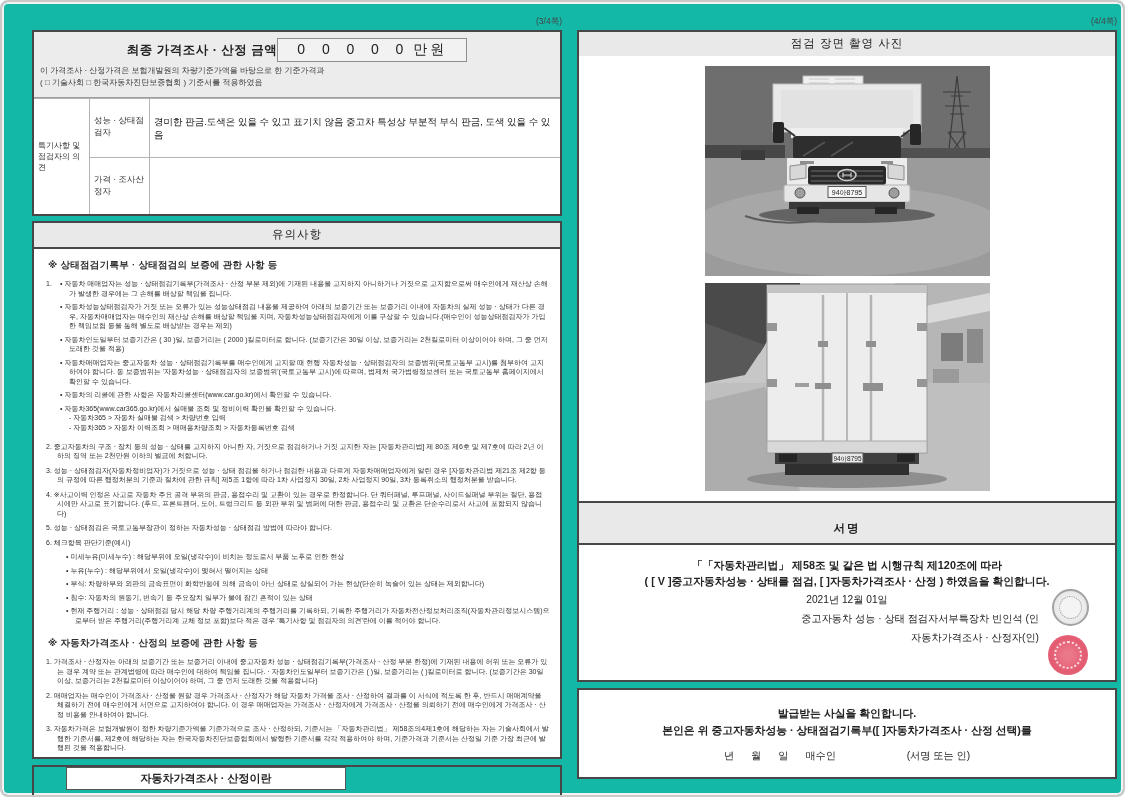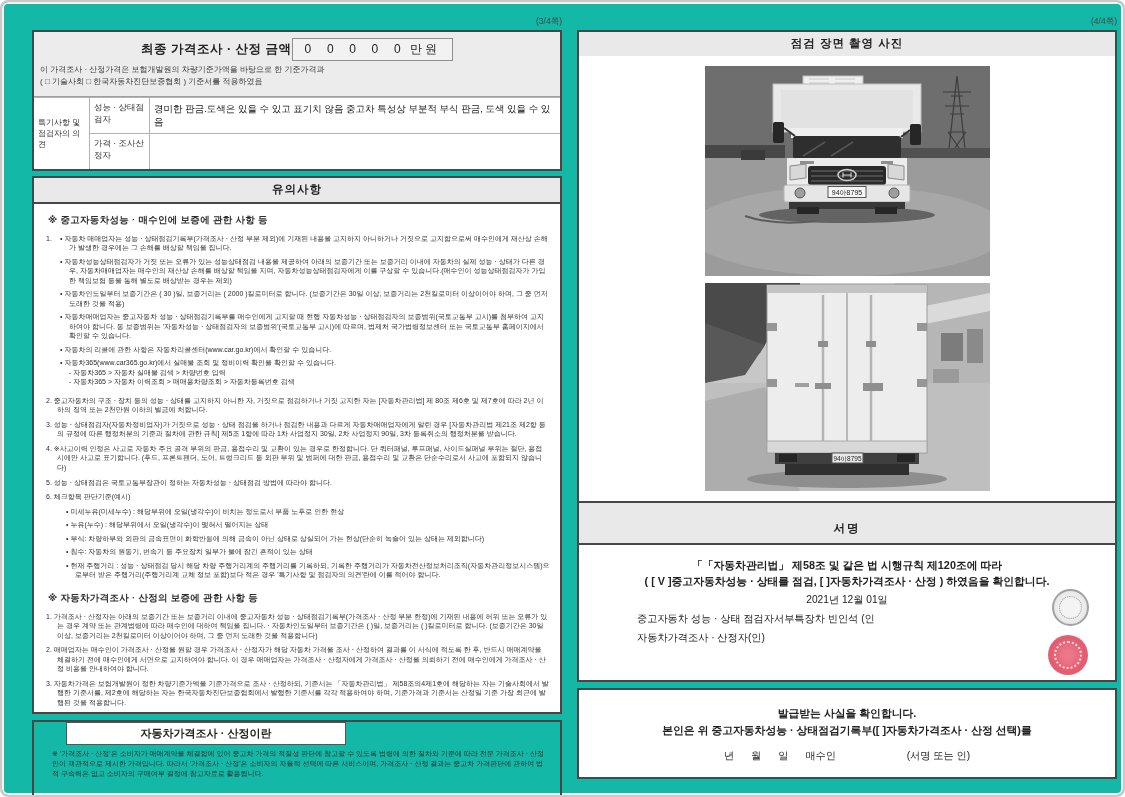--- a/index.html
+++ b/index.html
@@ -11,33 +11,33 @@
   .page { position:absolute; top:8px; }
   .page-left  { left:30px;  width:530px; }
   .page-right { left:575px; width:540px; }
   .page-label { text-align:right; font-size:8.5px; color:#444; height:20px; padding-top:6px; }
 
   
   .ptable { border:2px solid #474747; }
   .ptable-head { background:#ececec; padding:6px 6px 7px; border-bottom:1px solid #9f9f9f; }
   .ptable-title-row { display:flex; justify-content:center; align-items:center; gap:0; }
   .ptable-title { font-weight:bold; font-size:12.5px; letter-spacing:0.5px; }
-  .amount-box { border:1px solid #8f8f8f; background:#f2f2f2; padding:2px 12px;
-                font-size:12px; letter-spacing:3px; white-space:pre; }
+  .amount-box { border:1px solid #8f8f8f; background:#f2f2f2; padding:2px 19px;
+                font-size:14px; letter-spacing:3px; white-space:pre; }
   .ptable-sub { font-size:8px; color:#3b3b3b; line-height:1.55; margin-top:3px; }
   .pgrid { display:grid; grid-template-columns:55px 60px 1fr; background:#fff; }
-  .pcell { border-top:1px solid #b3b3b3; border-left:1px solid #b3b3b3; padding:4px 4px; }
+  .pcell { border-top:1px solid #b3b3b3; border-left:1px solid #b3b3b3; padding:16px 4px; }
   .pcell.first-col { border-left:none; }
   .g-label { grid-row:1 / span 2; font-size:8px; color:#333; display:flex; align-items:center; }
   .g-sub { font-size:8.5px; color:#333; min-height:36px; }
   .g-val { font-size:9.5px; line-height:1.4; color:#111; }
 
   
   .notice { margin-top:5px; border:2px solid #474747; }
-  .bar-title { background:#e9e9e9; font-weight:bold; font-size:11.5px; text-align:center;
+  .bar-title { background:#e9e9e9; font-weight:normal; font-size:11.5px; text-align:center;
                padding:4px 0 5px; letter-spacing:1px; }
   .notice .bar-title { border-bottom:2px solid #474747; }
   .notice-body { background:#fff; height:508px; padding:7px 10px 0; font-size:7px;
                  line-height:1.36; color:#2d2d2d; overflow:hidden; }
   .sec-head { font-size:9.5px; font-weight:600; margin:3px 0 7px 4px; letter-spacing:0.3px; }
   .item1 { display:flex; gap:4px; margin-left:2px; }
   .item1-no { width:10px; flex:none; }
   .bul { padding-left:9px; text-indent:-9px; margin-bottom:4px; white-space:pre-line; }
   .num-item { padding-left:11px; text-indent:-11px; margin:5px 0 5px 2px; }
   .sub-buls { margin-left:22px; }
@@ -53,21 +53,21 @@
   .rbox1 { border:2px solid #474747; }
   .photo-area { background:#fff; height:447px; display:flex; flex-direction:column;
                 align-items:center; justify-content:center; gap:7px; border-bottom:2px solid #474747; }
   .photo { width:285px; display:block; }
   .sig-bar { background:#e9e9e9; font-weight:bold; font-size:11.5px; text-align:center;
              padding:18px 0 7px; letter-spacing:2px; border-bottom:2px solid #474747; }
   .sig-block { position:relative; background:#fff; height:135px; padding:12px 36px 0; }
   .sig-line { text-align:center; font-weight:bold; font-size:10.8px; line-height:1.5; }
   .sig-date { text-align:center; font-size:10.2px; margin-top:4px; color:#222; }
   .sig-rows { margin-top:3px; padding:0 6px 0 22px; }
-  .sig-row { display:flex; justify-content:flex-start; font-size:10.2px; line-height:1.85; }
+  .sig-row { display:flex; justify-content:flex-end; font-size:10.2px; line-height:1.85; }
   .sig-row .val { padding-right:34px; }
   .stamp-gray { position:absolute; right:26px; top:44px; width:37px; height:37px; border-radius:50%;
                 border:2px solid #a3a3a3; background:radial-gradient(circle,#f4f4f4 35%,#dcdcdc 100%); }
   .stamp-gray::after { content:""; position:absolute; left:5px; top:5px; right:5px; bottom:5px;
                 border-radius:50%; border:1px dotted #9a9a9a; }
   .stamp-red { position:absolute; right:27px; top:90px; width:40px; height:40px; border-radius:50%;
                background:radial-gradient(circle,#ea6d80 15%,#e14f66 60%,#e85f74 100%); opacity:.92; }
   .stamp-red::after { content:""; position:absolute; left:6px; top:6px; right:6px; bottom:6px;
                border-radius:50%; border:2px dotted #fbd9de; }
 
@@ -99,21 +99,21 @@
         <div class="pcell g-sub">성능 · 상태점검자</div>
         <div class="pcell g-val">경미한 판금.도색은 있을 수 있고 표기치 않음 중고차 특성상 부분적 부식 판금, 도색 있을 수 있음</div>
         <div class="pcell g-sub">가격 · 조사산정자</div>
         <div class="pcell g-val"></div>
       </div>
     </div>
 
     <div class="notice">
       <div class="bar-title">유의사항</div>
       <div class="notice-body">
-        <div class="sec-head">※ 중고자동차성능 · 매수인에 보증에 관한 사항 등</div>
+        <div class="sec-head">※ 상태점검기록부 · 상태점검의 보증에 관한 사항 등</div>
 
         <div class="item1">
           <div class="item1-no">1.</div>
           <div style="flex:1">
             <div class="bul">• 자동차 매매업자는 성능 · 상태점검기록부(가격조사 · 산정 부분 제외)에 기재된 내용을 고지하지 아니하거나 거짓으로 고지함으로써 매수인에게 재산상 손해가 발생한 경우에는 그 손해를 배상할 책임을 집니다.</div>
             <div class="bul">• 자동차성능상태점검자가 거짓 또는 오류가 있는 성능상태점검 내용을 제공하여 아래의 보증기간 또는 보증거리 이내에 자동차의 실제 성능 · 상태가 다른 경우, 자동차매매업자는 매수인의 재산상 손해를 배상할 책임을 지며, 자동차성능상태점검자에게 이를 구상할 수 있습니다.(매수인이 성능상태점검자가 가입한 책임보험 등을 통해 별도로 배상받는 경우는 제외)</div>
             <div class="bul">• 자동차인도일부터 보증기간은 ( 30 )일, 보증거리는 ( 2000 )킬로미터로 합니다. (보증기간은 30일 이상, 보증거리는 2천킬로미터 이상이어야 하며, 그 중 먼저 도래한 것을 적용)</div>
             <div class="bul">• 자동차매매업자는 중고자동차 성능 · 상태점검기록부를 매수인에게 고지할 때 현행 자동차성능 · 상태점검자의 보증범위(국토교통부 고시)를 첨부하여 고지하여야 합니다. 동 보증범위는 '자동차성능 · 상태점검자의 보증범위'(국토교통부 고시)에 따르며, 법제처 국가법령정보센터 또는 국토교통부 홈페이지에서 확인할 수 있습니다.</div>
             <div class="bul">• 자동차의 리콜에 관한 사항은 자동차리콜센터(www.car.go.kr)에서 확인할 수 있습니다.</div>
             <div class="bul">• 자동차365(www.car365.go.kr)에서 실매물 조회 및 정비이력 확인을 확인할 수 있습니다.

